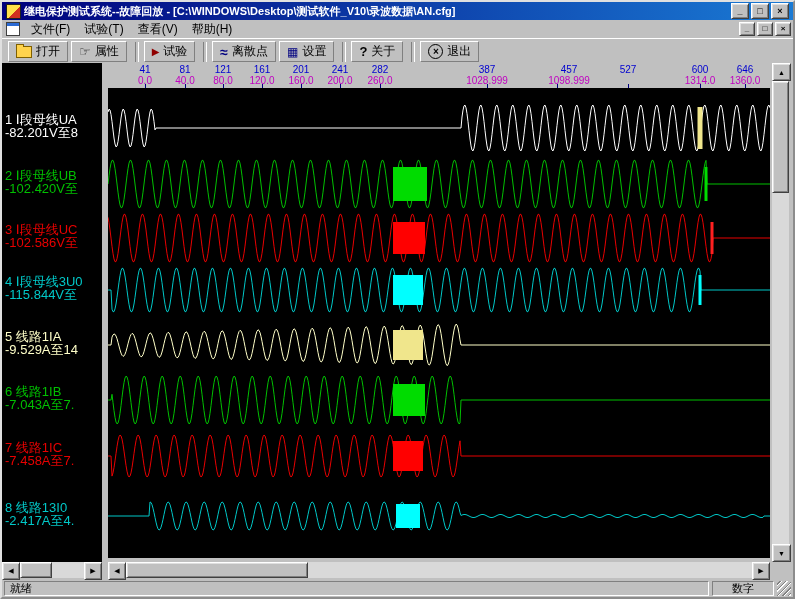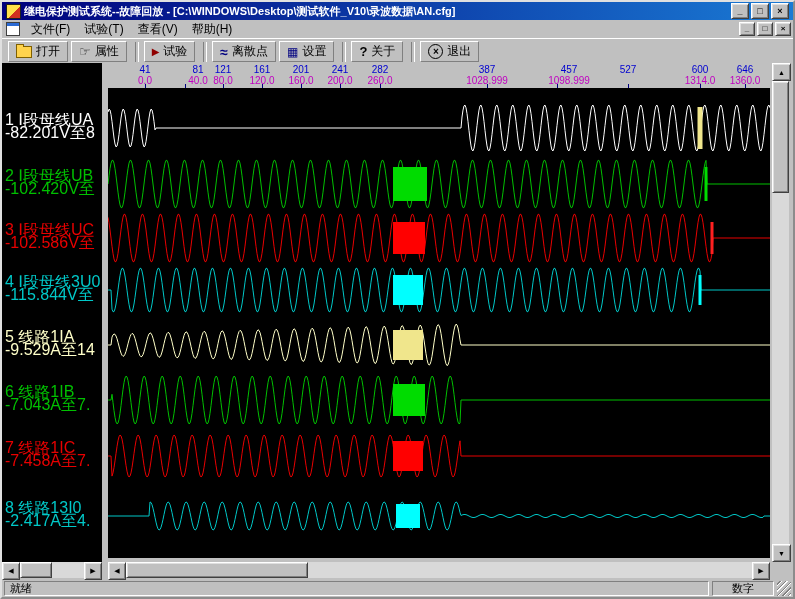--- a/index.html
+++ b/index.html
@@ -45,21 +45,21 @@
     background:#ffd34d;border:1px solid #806000;border-bottom:none;}
   .icon-hand::before{content:"☞";font-size:13px;color:#333;}
   .icon-run::before{content:"▶";font-size:10px;color:#900000;}
   .icon-wave::before{content:"≈";font-size:14px;font-weight:bold;color:#000080;}
   .icon-window::before{content:"▦";font-size:12px;color:#000080;}
   .icon-question::before{content:"?";font-size:13px;font-weight:bold;color:#000;}
   .icon-exit{width:13px;height:13px;border:1px solid #000;border-radius:50%;}
   .icon-exit::before{content:"×";font-size:10px;font-weight:bold;color:#000;}
   
   .left-panel{position:absolute;top:61px;left:0;width:100px;height:499px;background:#000;overflow:hidden;}
-  .channel-label{position:absolute;left:3px;width:95px;font-size:16px;line-height:13px;
+  .channel-label{position:absolute;left:3px;width:95px;font-size:13px;line-height:13px;
     white-space:nowrap;overflow:hidden;cursor:default;}
   .splitter{position:absolute;top:61px;left:100px;width:6px;height:499px;background:#c0c0c0;}
   
   .wave-panel{position:absolute;top:61px;left:106px;width:662px;height:495px;}
   .ruler{position:relative;width:662px;height:25px;background:#c0c0c0;overflow:hidden;}
   .ruler-tick{position:absolute;top:1px;transform:translateX(-50%);text-align:center;
     font-size:10px;line-height:11px;white-space:nowrap;}
   .ruler-mark{position:absolute;bottom:0;width:1px;height:4px;background:#000080;}
   .wave-area{position:relative;width:662px;height:470px;background:#000;}
   
@@ -188,21 +188,21 @@
     </div>
   <div class="splitter"></div>
 
   <div class="wave-panel">
     <div class="ruler" id="ruler">
         <div class="ruler-tick" style="left: 37px;">
           <div style="color: rgb(0, 0, 208);">41</div>
           <div style="color: rgb(192, 0, 192);">0.0</div>
         </div>
         <div class="ruler-mark" style="left: 37px;"></div>
-        <div class="ruler-tick" style="left: 90px;">
+        <div class="ruler-tick" style="left: 77px;">
           <div style="color: rgb(0, 0, 208);">81</div>
           <div style="color: rgb(192, 0, 192);">40.0</div>
         </div>
         <div class="ruler-mark" style="left: 77px;"></div>
         <div class="ruler-tick" style="left: 115px; text-align: center;">
           <div style="color: rgb(0, 0, 208);">121</div>
           <div style="color: rgb(192, 0, 192);">80.0</div>
         </div>
         <div class="ruler-mark" style="left: 115px;"></div>
         <div class="ruler-tick" style="left: 154px;">

